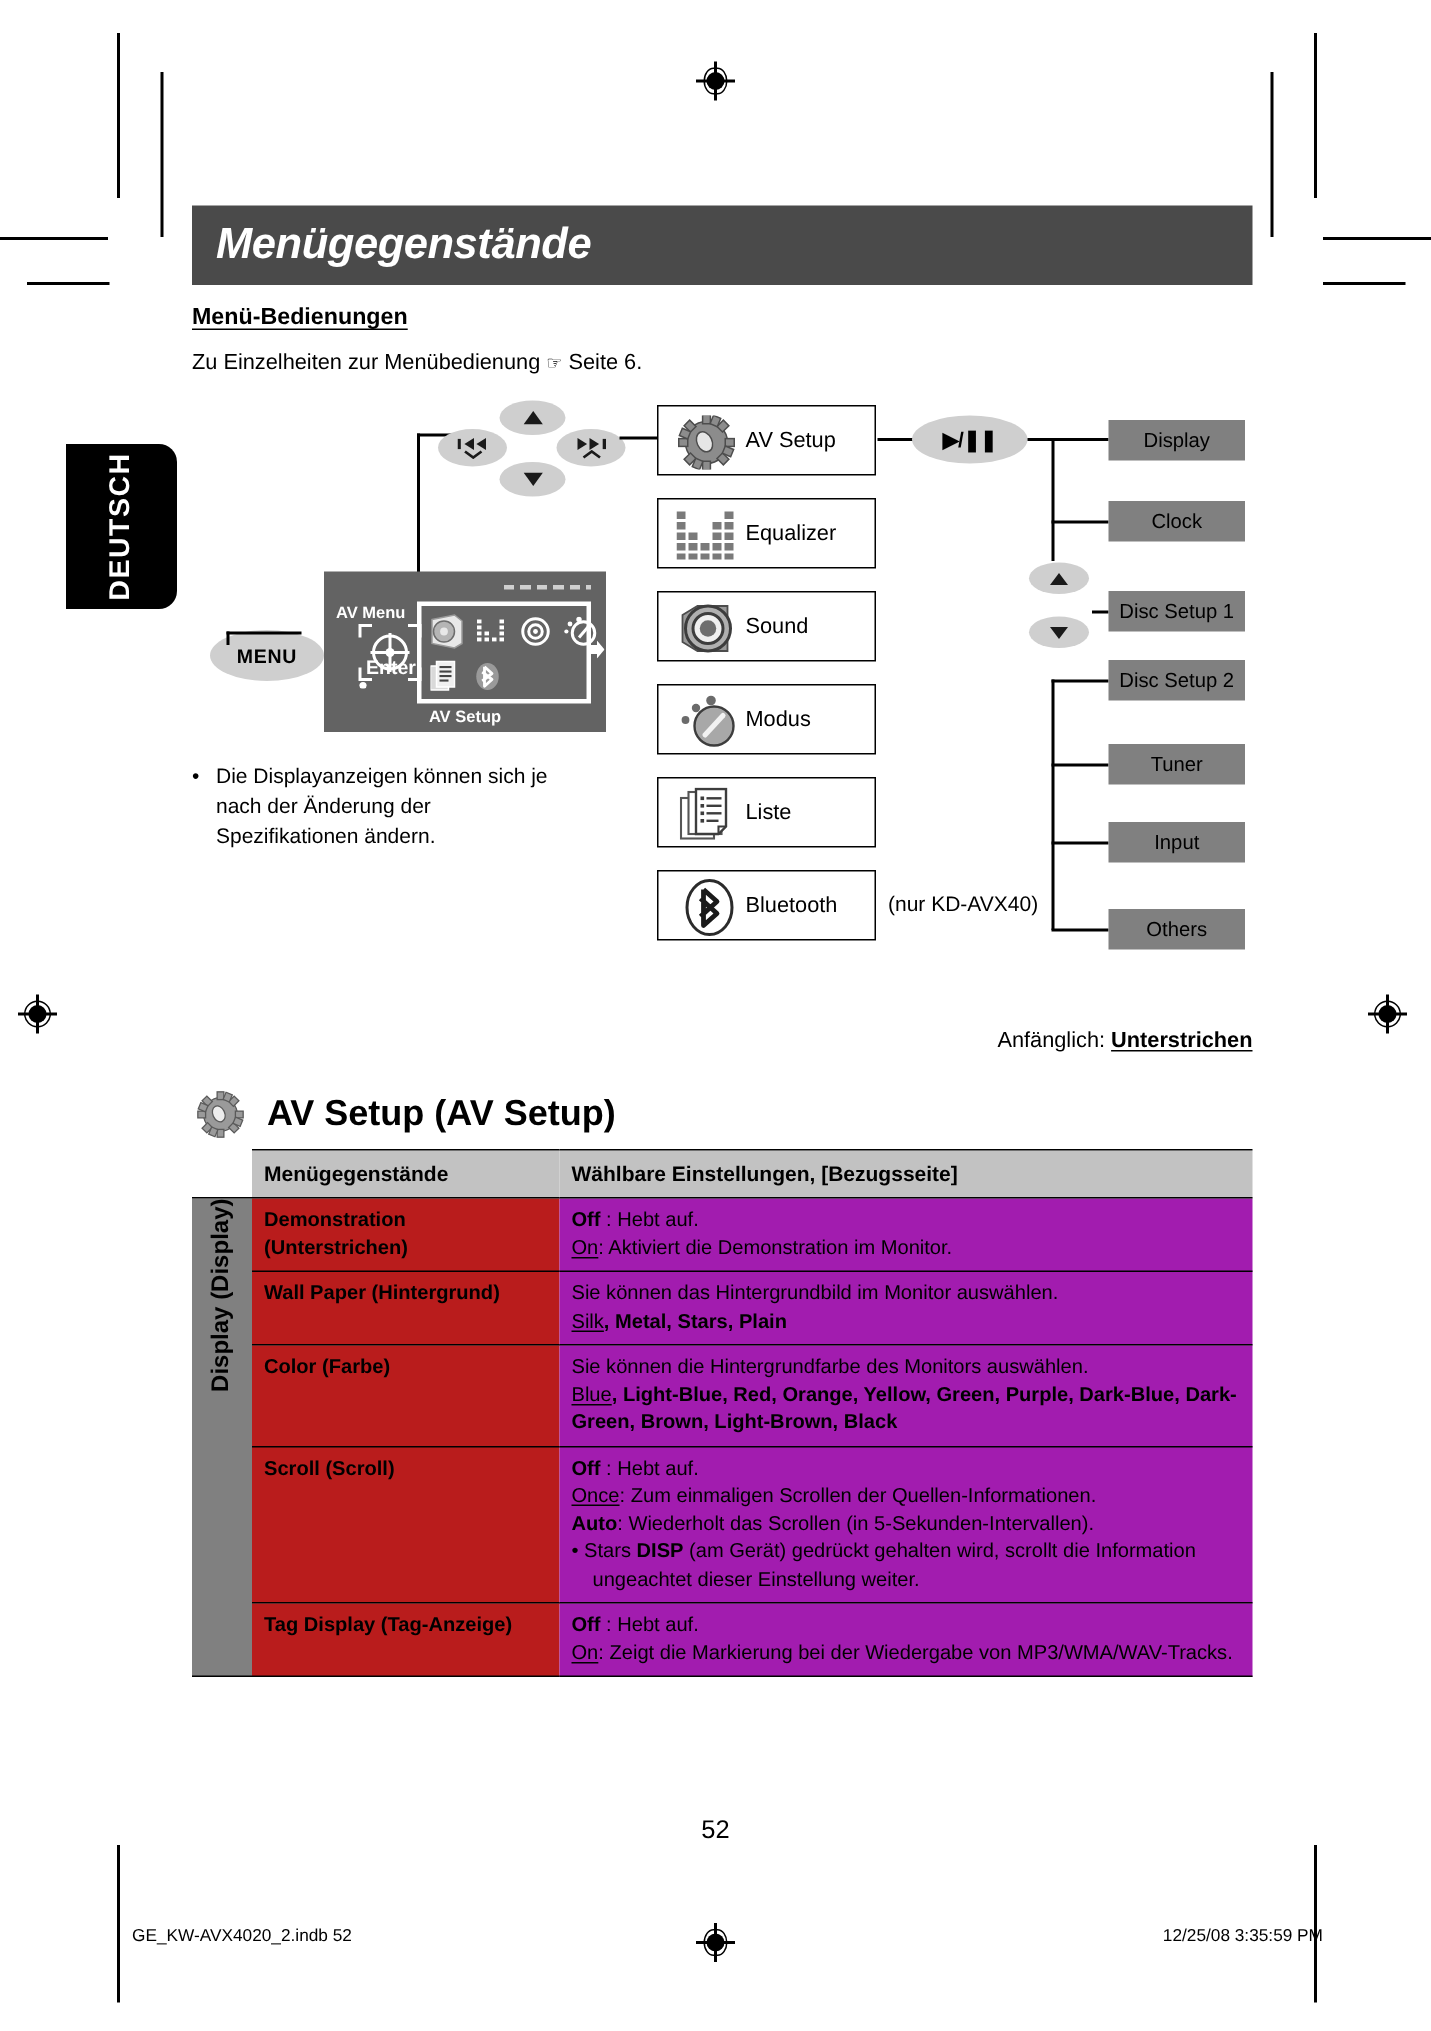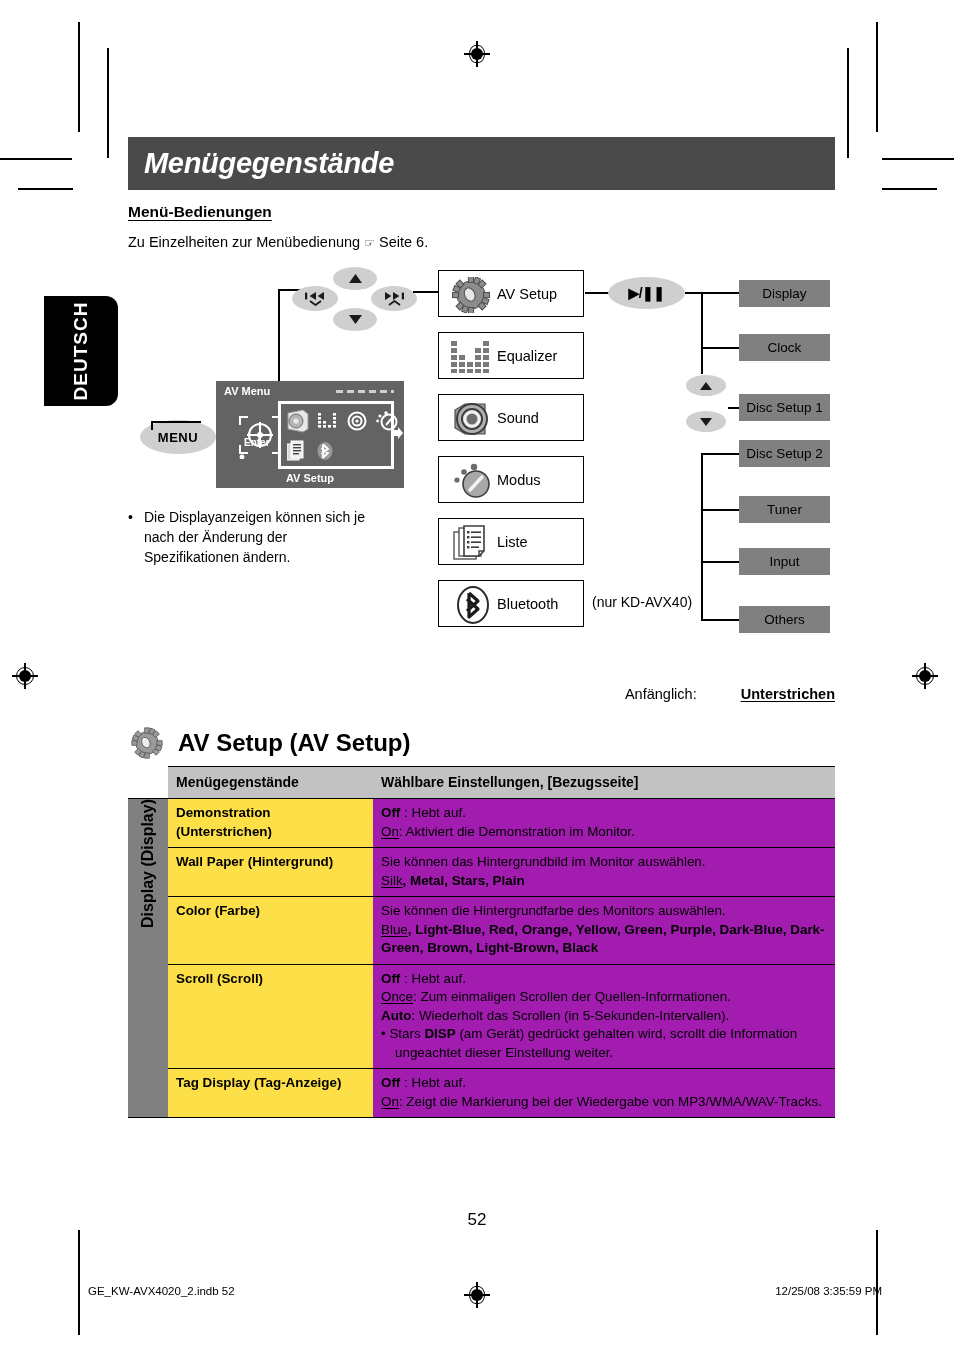--- a/index.html
+++ b/index.html
@@ -89,30 +89,30 @@
     display: flex; align-items: center; justify-content: center;
   }
   .line { position: absolute; background: #000; }
 
   
   #mock {
     position: absolute; left: 216px; top: 381px;
     width: 188px; height: 107px; background: #636363;
   }
   #mock .avmenu {
-    position: absolute; left: 8px; top: 4px;
+    position: absolute; left: 8px; top: 22px;
     color: #fff; font-size: 11px; font-weight: bold;
   }
   #mock .avsetup {
     position: absolute; left: 0; right: 0; bottom: 4px;
     text-align: center; color: #fff; font-size: 11px; font-weight: bold;
   }
   #mock .enter {
     position: absolute; left: 28px; top: 56px;
-    color: #fff; font-size: 10px; font-weight: bold; text-align: center;
+    color: #fff; font-size: 13px; font-weight: bold; text-align: center;
   }
   #mock .hl {
     position: absolute; left: 62px; top: 20px;
     width: 116px; height: 68px;
     border: 3px solid #fff;
   }
   #mock .dash {
     position: absolute; right: 10px; top: 9px; width: 58px; height: 3px;
     background: repeating-linear-gradient(to right, #cfcfcf 0 7px, transparent 7px 11px);
   }
@@ -138,21 +138,21 @@
   #note .b { position: absolute; left: 0; top: 0; }
   #note .tx { display: block; padding-left: 16px; }
 
   #bt-note {
     position: absolute; left: 592px; top: 594px; font-size: 14px;
   }
   #initial {
     position: absolute; left: 128px; top: 686px;
     width: 707px; text-align: right; font-size: 14.5px;
   }
-  #initial b { text-decoration: underline; text-underline-offset: 2px; margin-left: 40px; }
+  #initial b { text-decoration: underline; text-underline-offset: 2px; }
 
   
   #sect {
     position: absolute; left: 128px; top: 726px;
     display: flex; align-items: center; gap: 12px;
   }
   #sect .h { font-size: 24px; font-weight: bold; }
 
   
   #tbl {
@@ -170,21 +170,21 @@
     writing-mode: vertical-rl; transform: rotate(180deg);
     font-size: 16px; font-weight: bold; white-space: nowrap;
     margin: 0 auto; display: block; text-align: center;
   }
   #tbl .hdr td {
     background: #c2c2c2; font-weight: bold; font-size: 14px;
     border-top: 1.6px solid #000; border-bottom: 1.6px solid #000;
     padding-top: 6px; padding-bottom: 6px;
   }
   #tbl .hdr .sp { background: #fff; border: none; }
-  #tbl .c1 { width: 205px; background: #fde047; font-weight: bold; }
+  #tbl .c1 { width: 205px; background: #b91c1c; font-weight: bold; }
   #tbl .c2 { background: #a21caf; }
   #tbl .rowline td { border-bottom: 1px solid #000; }
   #tbl .lastrow td { border-bottom: 1.6px solid #000; }
   #tbl .u { text-decoration: underline; text-underline-offset: 2px; font-weight: normal; }
   #tbl .bd { font-weight: bold; }
   #tbl .sub { display: block; padding-left: 14px; text-indent: -14px; }
 
   #pageno {
     position: absolute; left: 0; top: 1210px; width: 954px;
     text-align: center; font-size: 17px;

